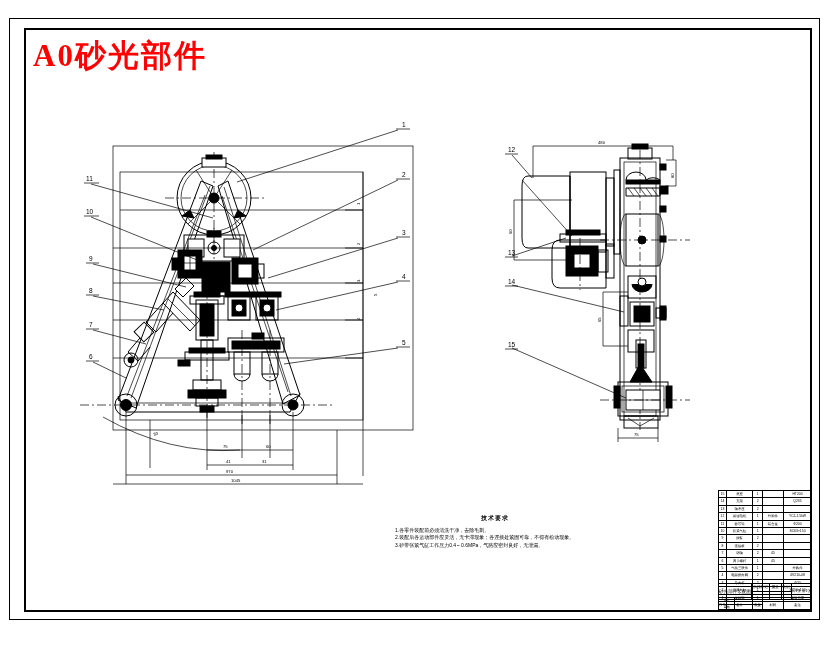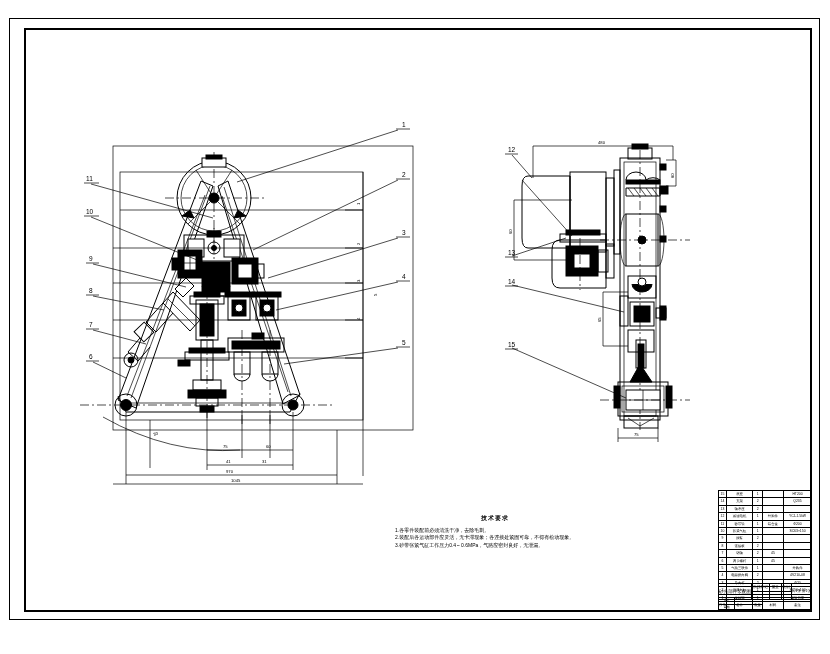--- a/index.html
+++ b/index.html
@@ -67,20 +67,21 @@
     height:5.5px;line-height:5.5px;text-align:center;color:#000;}
 </style>
 </head>
 <body>
 
 <div id="sheet">
 
   <div class="outer-frame"></div>
   <div class="inner-frame"></div>
 
+  <div id="title-main">A0砂光部件</div>
 
   <svg class="dwg" viewBox="0 0 830 654">
 
     <g>
 
       <rect x="113" y="146" width="300" height="284" class="thn"></rect>
       <rect x="120" y="172" width="243" height="248" class="thn"></rect>
 
       <line x1="363" y1="172" x2="363" y2="420" class="thn"></line>
       <line x1="345" y1="210" x2="363" y2="210" class="thn"></line>

